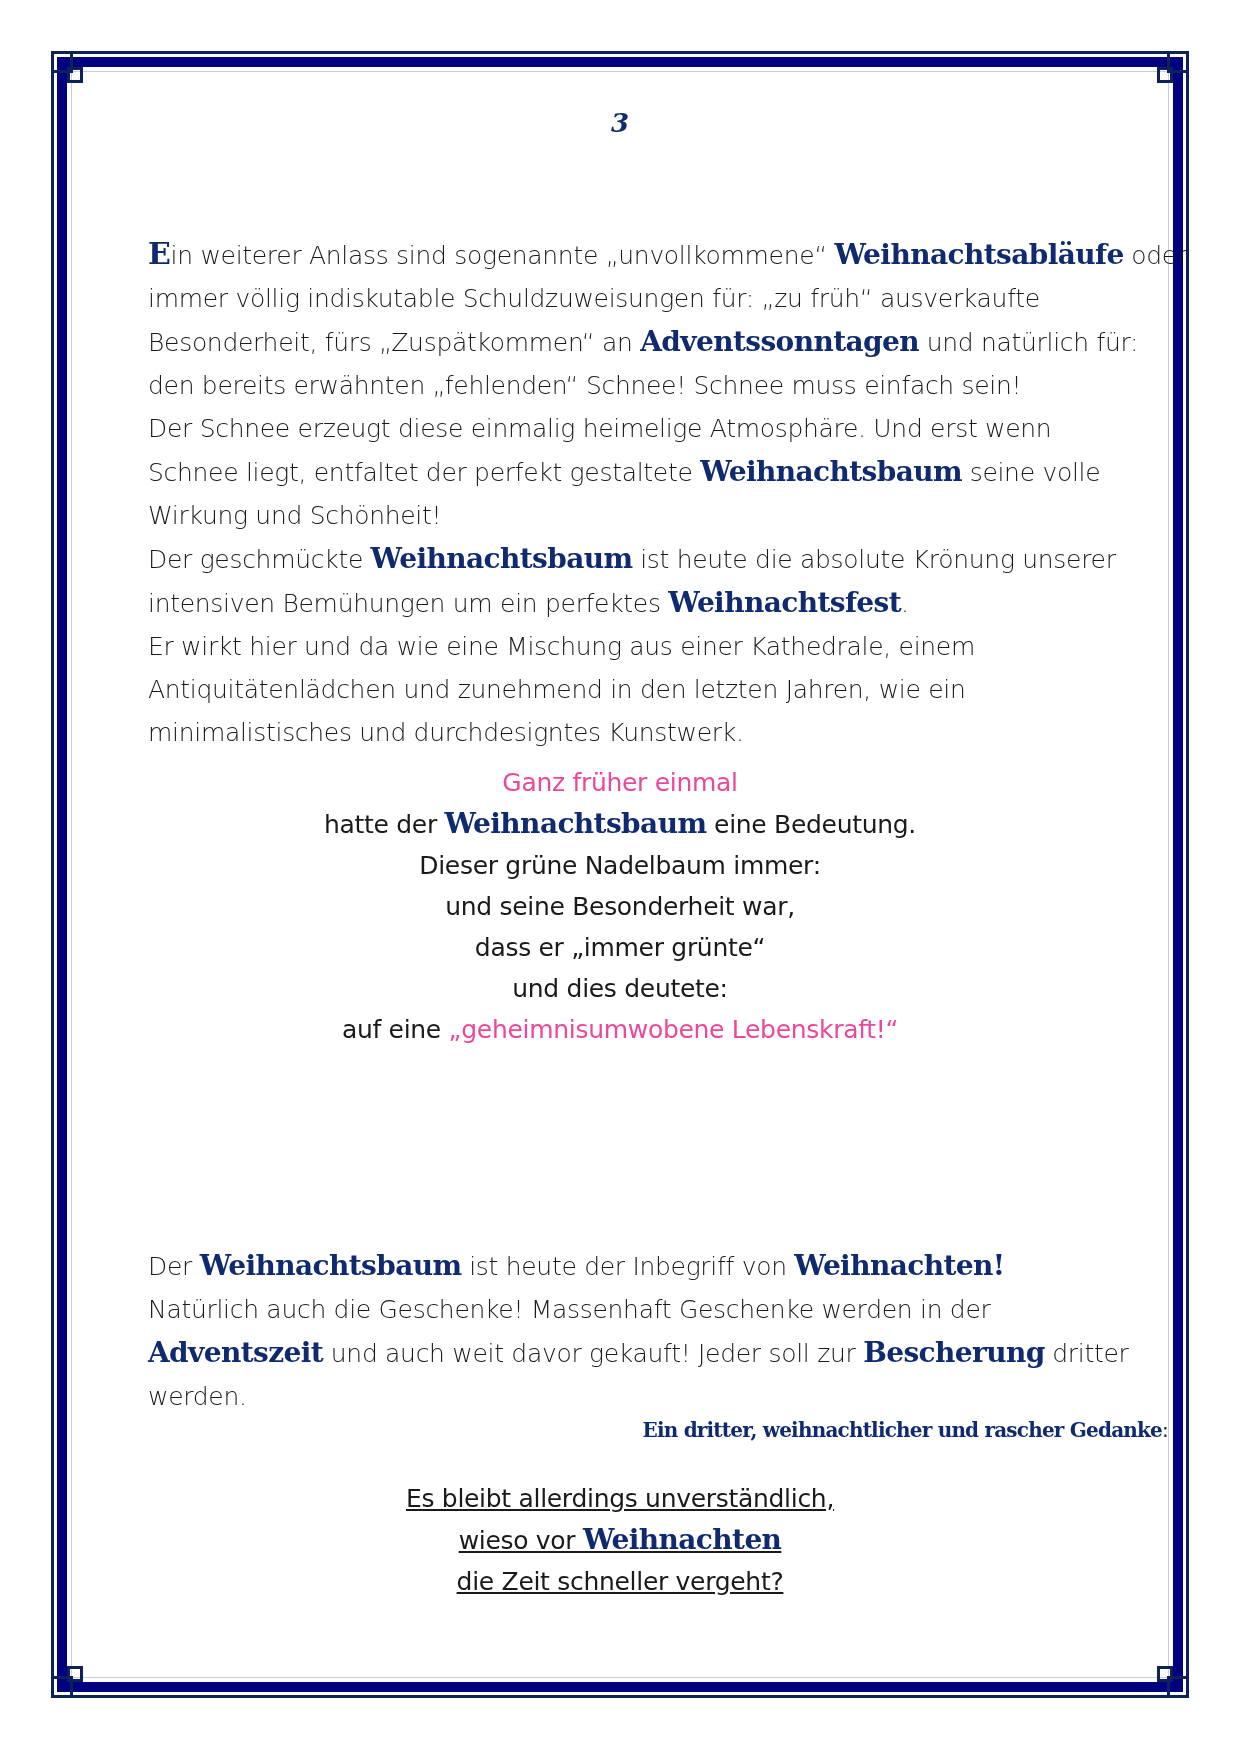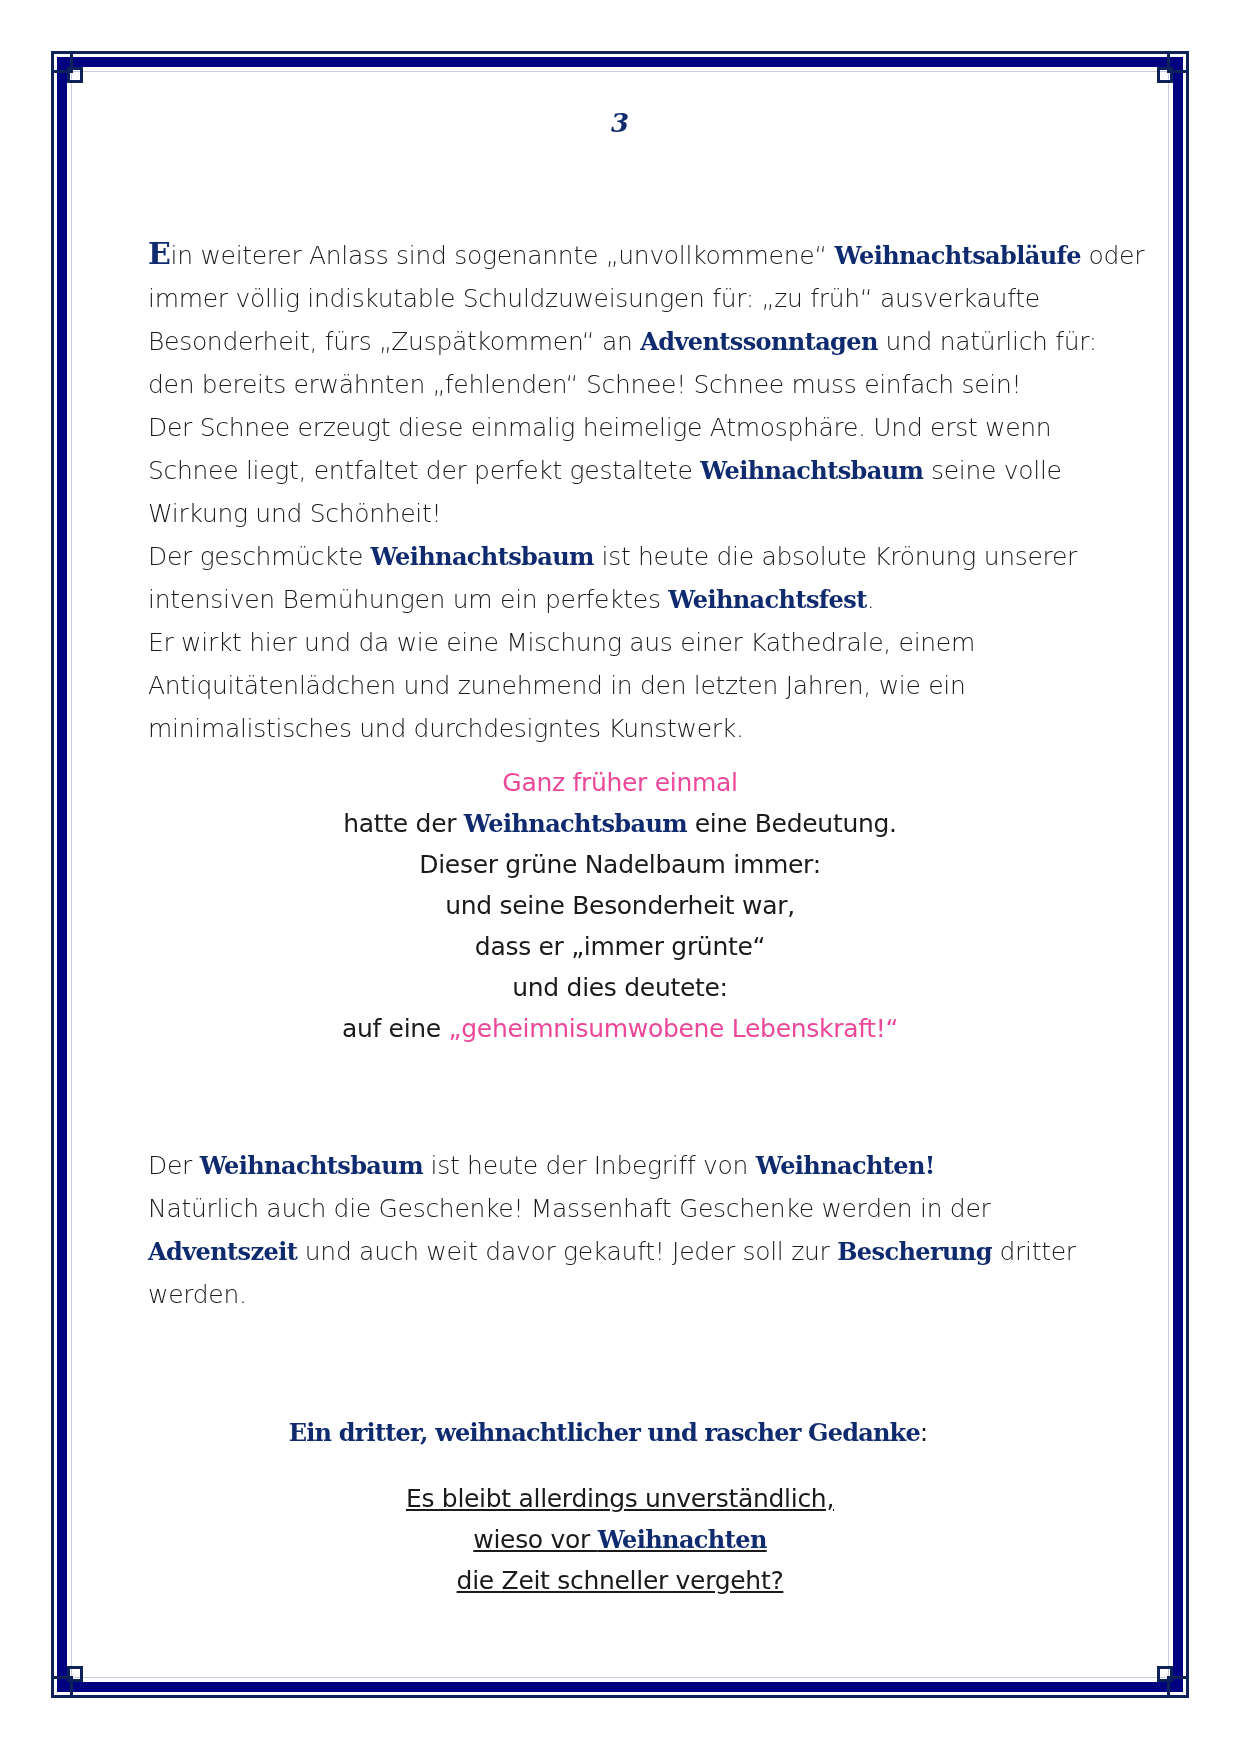--- a/index.html
+++ b/index.html
@@ -17,29 +17,29 @@
   .corner.b { width:16px; height:16px; }
 
   .page-number { position:absolute; left:0; width:1240px; top:108px; text-align:center;
                  font-family:"DejaVu Serif", serif; font-style:italic; font-weight:bold;
                  font-size:26px; color:#102a6b; }
 
   .para { position:absolute; left:148px; width:960px; font-size:25px; line-height:43px;
           letter-spacing:-0.3px; font-weight:300; }
   .line { white-space:nowrap; display:block; }
   .fraktur { font-family:"DejaVu Serif", serif; font-weight:bold; color:#0f2a6e;
-             letter-spacing:-0.6px; font-size:24px; }
+             letter-spacing:-0.6px; font-size:28px; }
   .dropcap { font-family:"DejaVu Serif", serif; font-weight:bold; color:#0f2a6e; font-size:30px; }
   .accent { color:#ec4899; }
 
   .center-block { position:absolute; left:72px; width:1096px; text-align:center;
                   font-size:25px; line-height:41px; letter-spacing:-0.3px; }
-  .heading { position:absolute; left:60px; width:1096px; text-align:center; top:1418px;
+  .heading { position:absolute; left:72px; width:1096px; text-align:right; top:1418px;
              font-family:"DejaVu Serif", serif; font-weight:bold; color:#0f2a6e;
-             font-size:24px; letter-spacing:-0.8px; }
+             font-size:20px; letter-spacing:-0.8px; }
 </style>
 </head>
 <body>
 
 <div class="frame-outer"></div>
 <div class="frame-thick"></div>
 <div class="frame-inner"></div>
 <div class="corner" style="left:51px;top:51px;"></div>
 <div class="corner b" style="left:67px;top:67px;"></div>
 <div class="corner" style="left:1167px;top:51px;"></div>
@@ -69,21 +69,21 @@
 <div class="center-block" style="top:762px;">
   <span class="line accent">Ganz früher einmal</span>
   <span class="line"><span>hatte der </span><span class="fraktur">Weihnachtsbaum</span><span> eine Bedeutung.</span></span>
   <span class="line">Dieser grüne Nadelbaum immer:</span>
   <span class="line">und seine Besonderheit war,</span>
   <span class="line">dass er „immer grünte“</span>
   <span class="line">und dies deutete:</span>
   <span class="line"><span>auf eine </span><span class="accent">„geheimnisumwobene Lebenskraft!“</span></span>
 </div>
 
-<div class="para" style="top:1144px;">
+<div class="para" style="top:1244px;">
   <span class="line"><span>Der </span><span class="fraktur">Weihnachtsbaum</span><span> ist heute der Inbegriff von </span><span class="fraktur">Weihnachten!</span></span>
   <span class="line">Natürlich auch die Geschenke! Massenhaft Geschenke werden in der</span>
   <span class="line"><span class="fraktur">Adventszeit</span><span> und auch weit davor gekauft! Jeder soll zur </span><span class="fraktur">Bescherung</span><span> dritter</span></span>
   <span class="line">werden.</span>
 </div>
 
 <div class="heading"><span>Ein dritter, weihnachtlicher und rascher Gedanke</span><span style="font-family:'DejaVu Sans',sans-serif;font-weight:normal;color:#1a1a1a;">:</span></div>
 
 <div class="center-block" style="top:1478px;text-decoration:underline;">
   <span class="line">Es bleibt allerdings unverständlich,</span>

